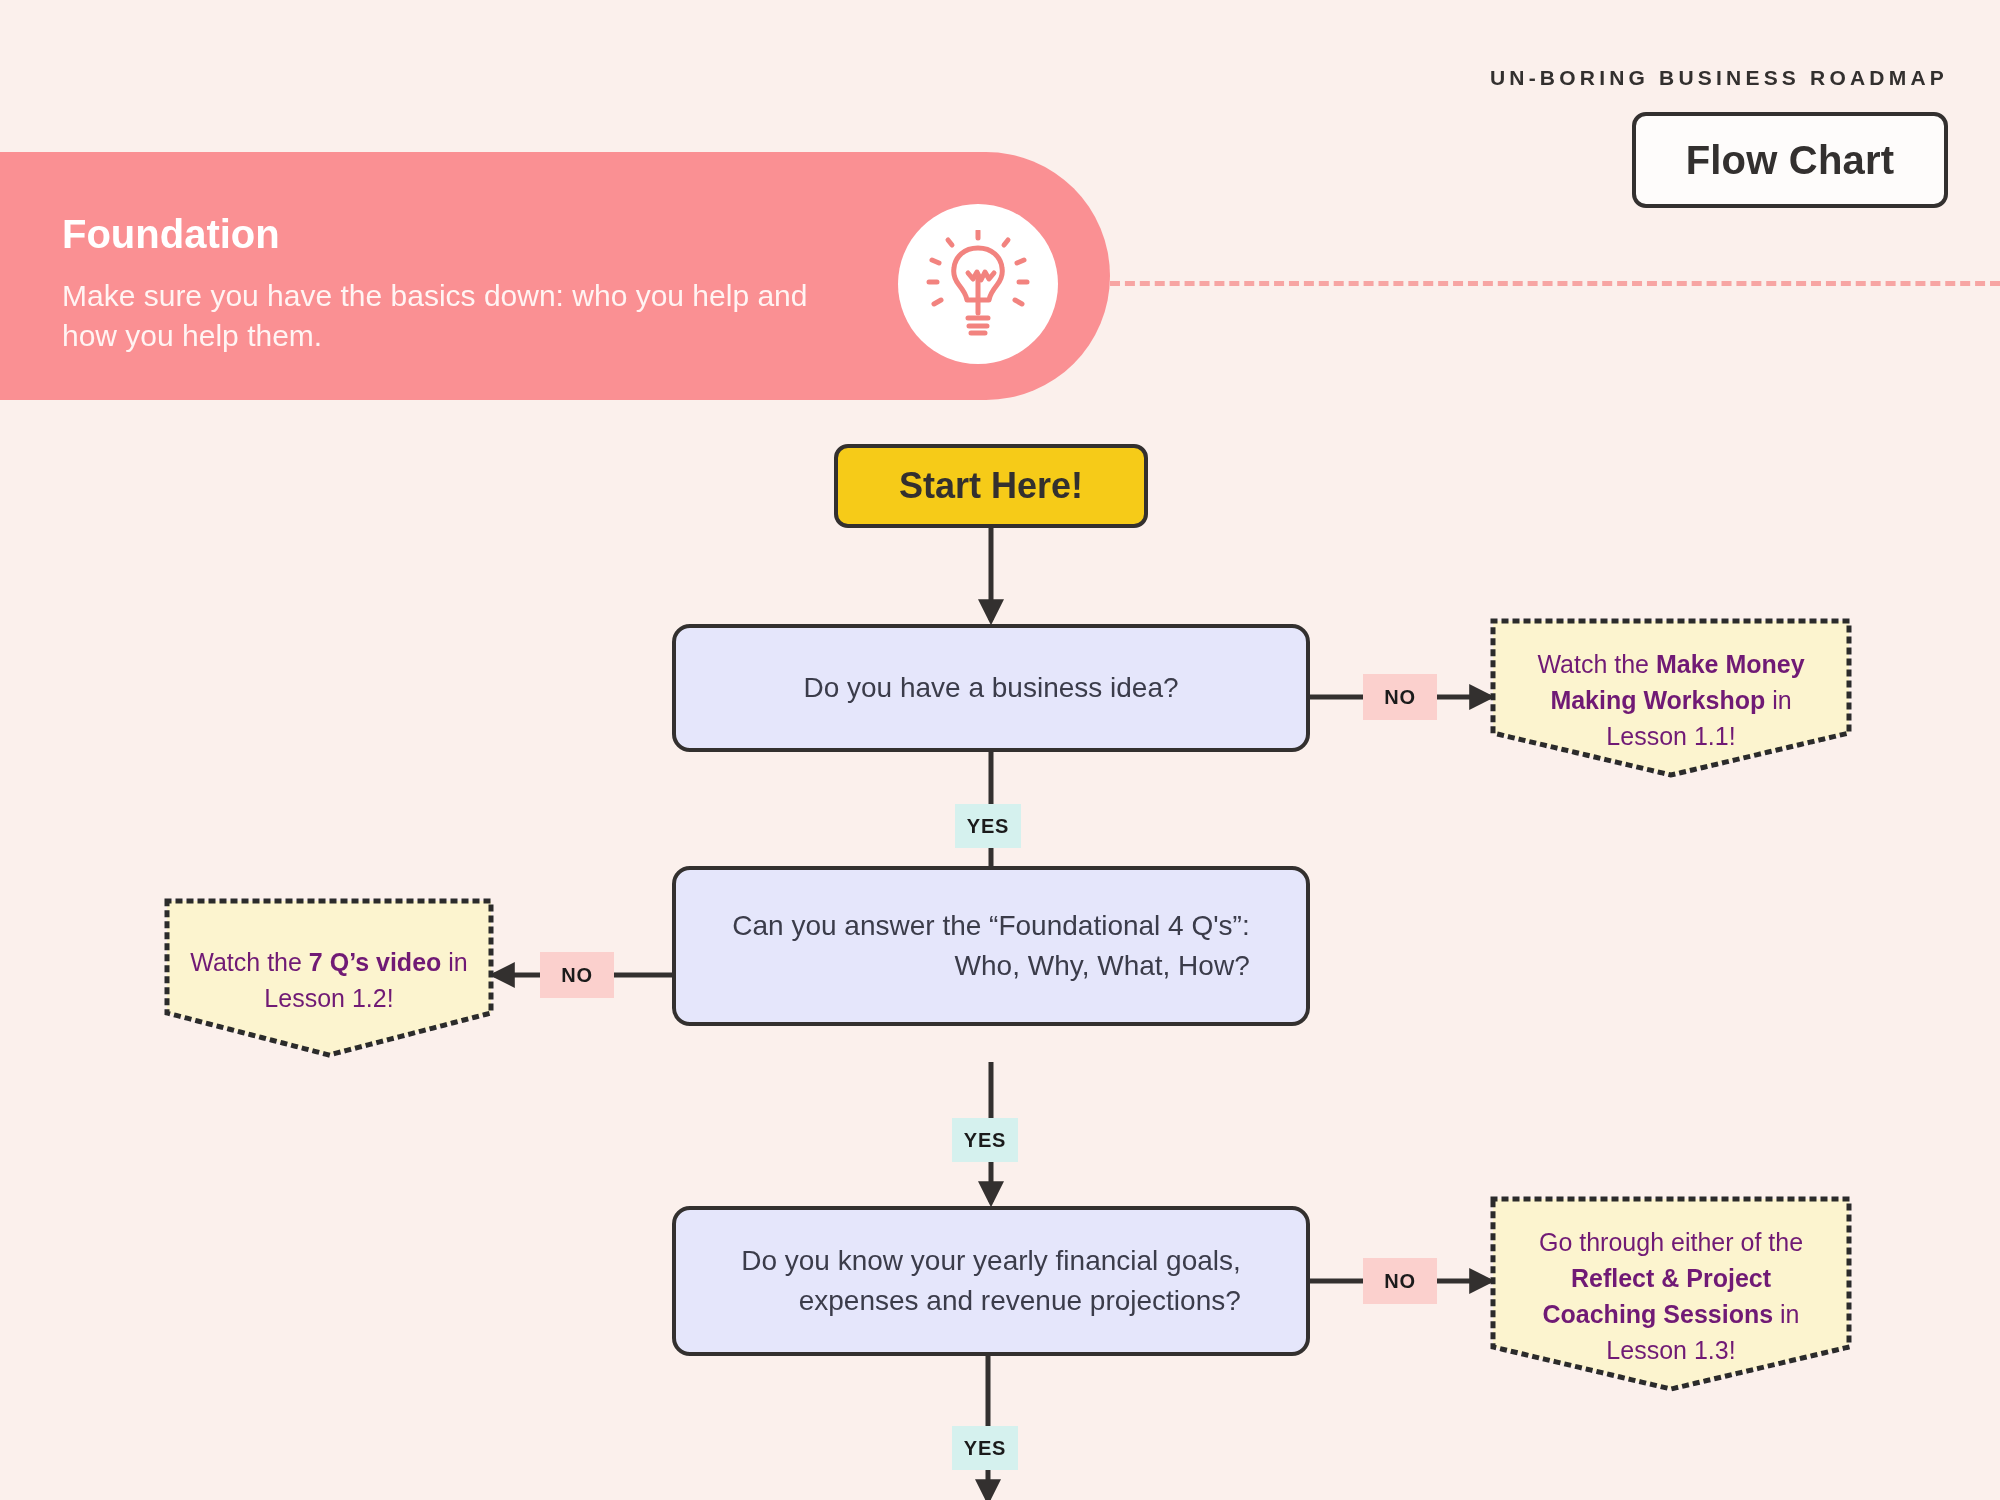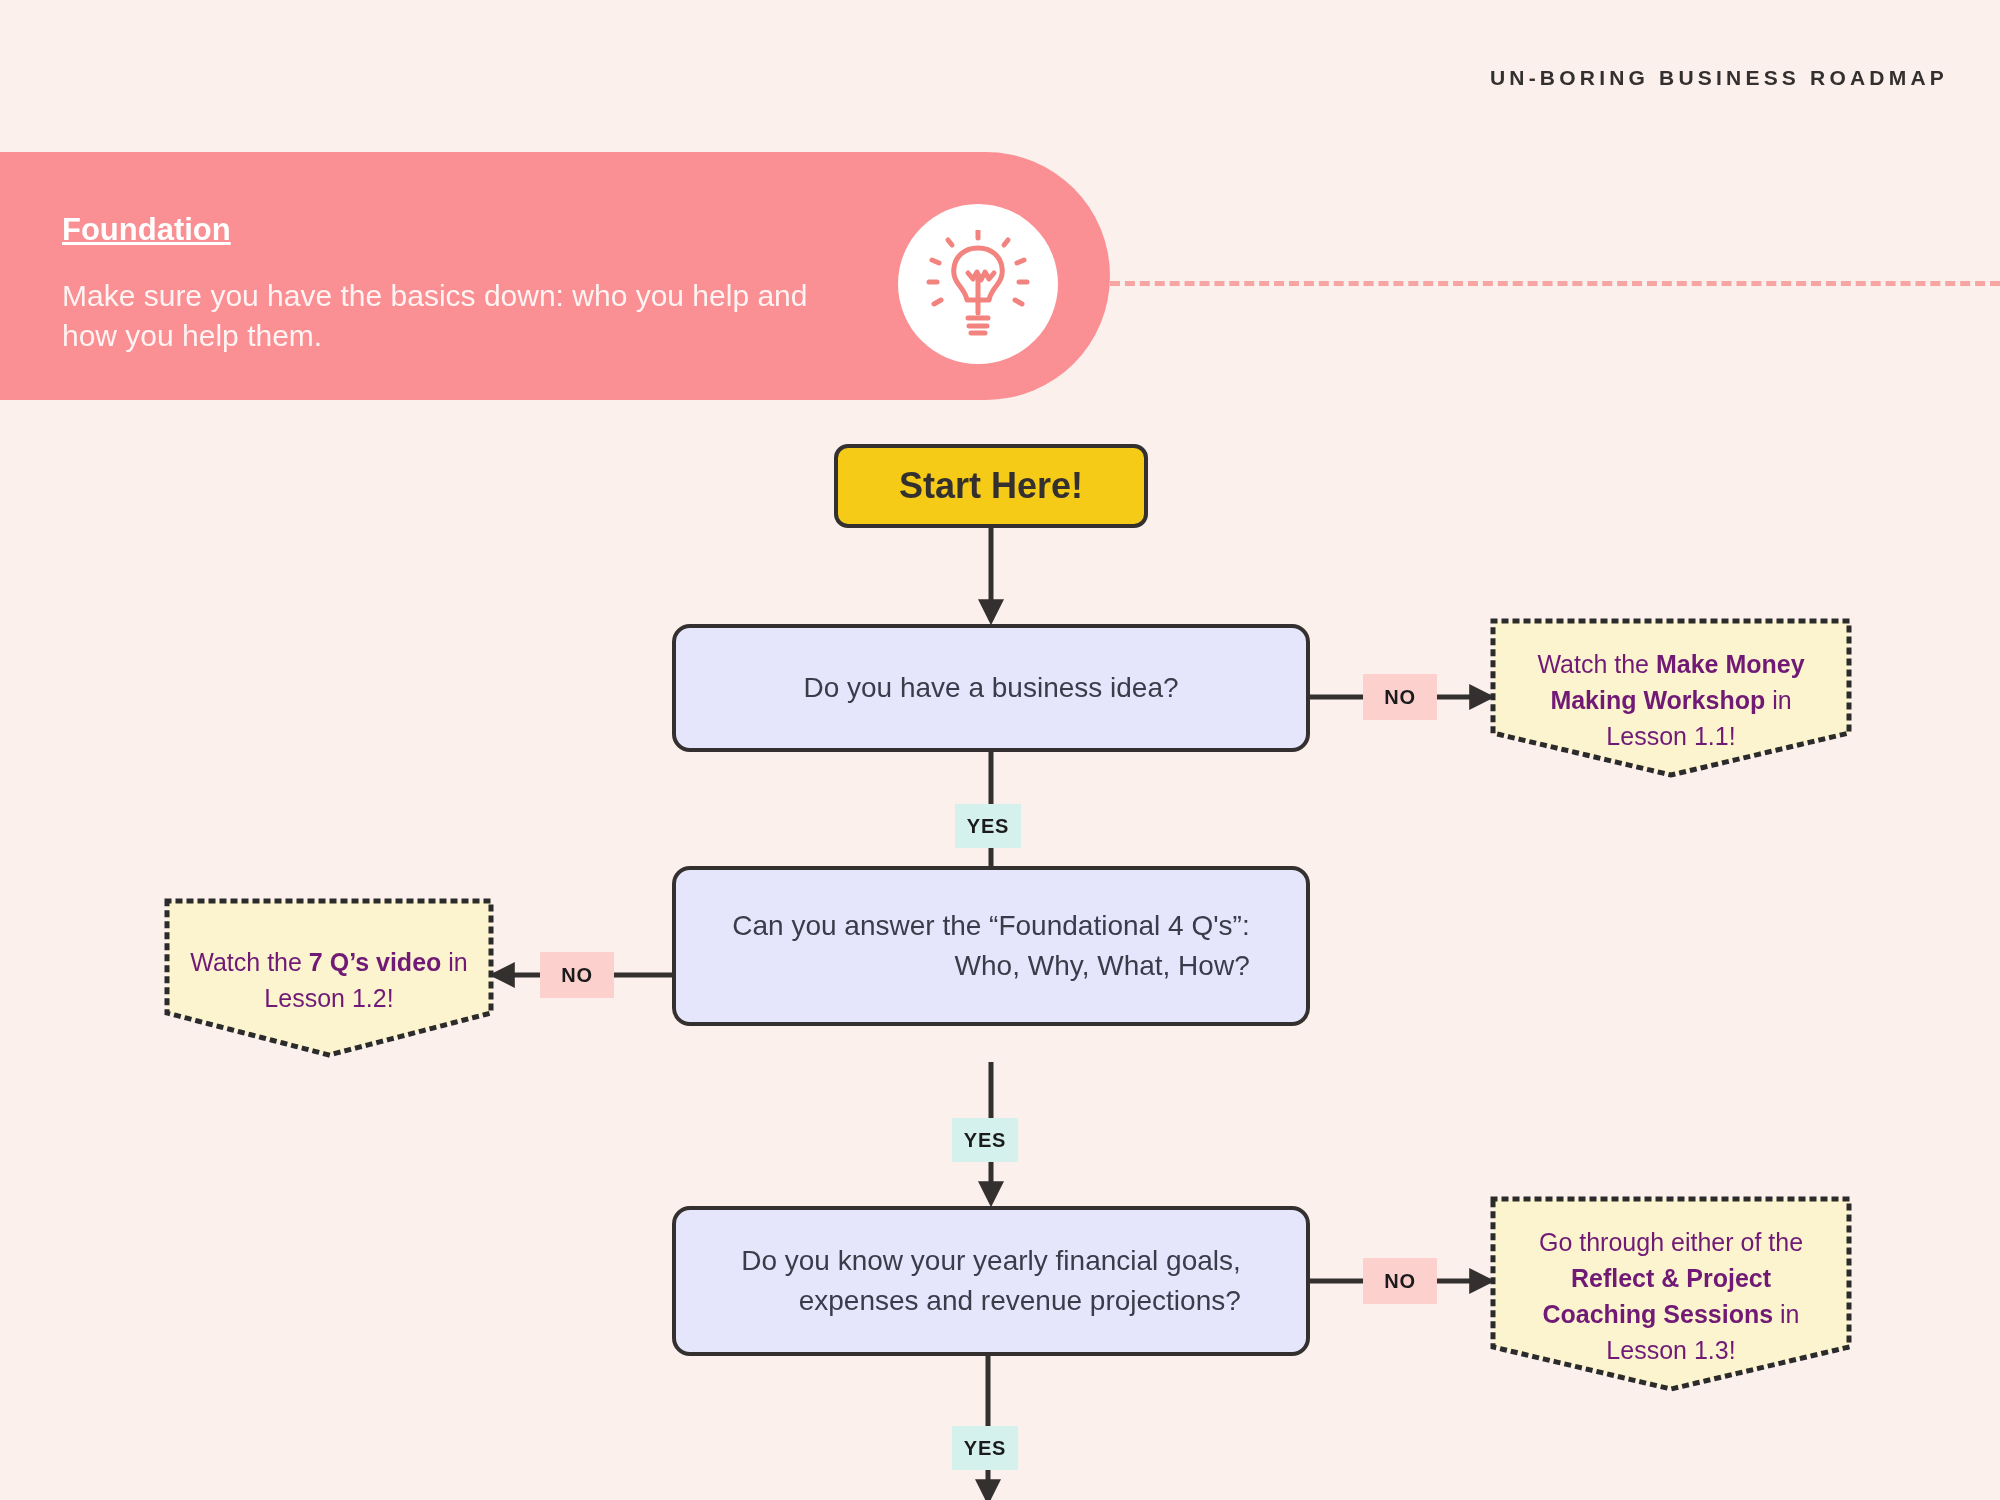--- a/index.html
+++ b/index.html
@@ -61,24 +61,23 @@
     top: 152px;
     width: 1150px;
     height: 248px;
     background: #fa9093;
     border-radius: 0 124px 124px 0;
   }
   .banner-title {
     position: absolute;
     left: 62px;
     top: 212px;
-    font-size: 31px;
+    font-size: 40px;
     font-weight: bold;
     color: #ffffff;
-    text-decoration: underline;
   }
   .banner-sub {
     position: absolute;
     left: 62px;
     top: 276px;
     width: 760px;
     font-size: 30px;
     line-height: 1.32;
     color: #fff4f3;
   }
@@ -215,20 +214,23 @@
     <line x1="672" y1="975" x2="494" y2="975" stroke="#33302f" stroke-width="5" marker-end="url(#arrow)"></line>
 
     <line x1="991" y1="1062" x2="991" y2="1202" stroke="#33302f" stroke-width="5" marker-end="url(#arrow)"></line>
 
     <line x1="1310" y1="1281" x2="1490" y2="1281" stroke="#33302f" stroke-width="5" marker-end="url(#arrow)"></line>
 
     <line x1="988" y1="1356" x2="988" y2="1500" stroke="#33302f" stroke-width="5" marker-end="url(#arrow)"></line>
   </svg>
 
   <div class="kicker">UN-BORING BUSINESS ROADMAP</div>
+  <div class="titlebox">
+    <span>Flow Chart</span>
+  </div>
 
   <div class="banner"></div>
   <div class="banner-title">Foundation</div>
   <div class="banner-sub">Make sure you have the basics down: who you help and how you help them.</div>
   <div class="bulb-circle">
     <span>
       <svg width="104" height="108" viewBox="0 0 104 108" fill="none" stroke="#f2837f" stroke-width="5" stroke-linecap="round" stroke-linejoin="round">
         <path d="M33 55c-4-5-6-11-5-17 1-11 10-20 24-20s23 9 24 20c1 6-1 12-5 17-4 5-7 9-8 15H41c-1-6-4-10-8-15z"></path>
         <path d="M42 88h20M43 96h18M45 103h14"></path>
         <path d="M42 43l5 6 4-7 4 8 4-8 4 7 5-6"></path>

